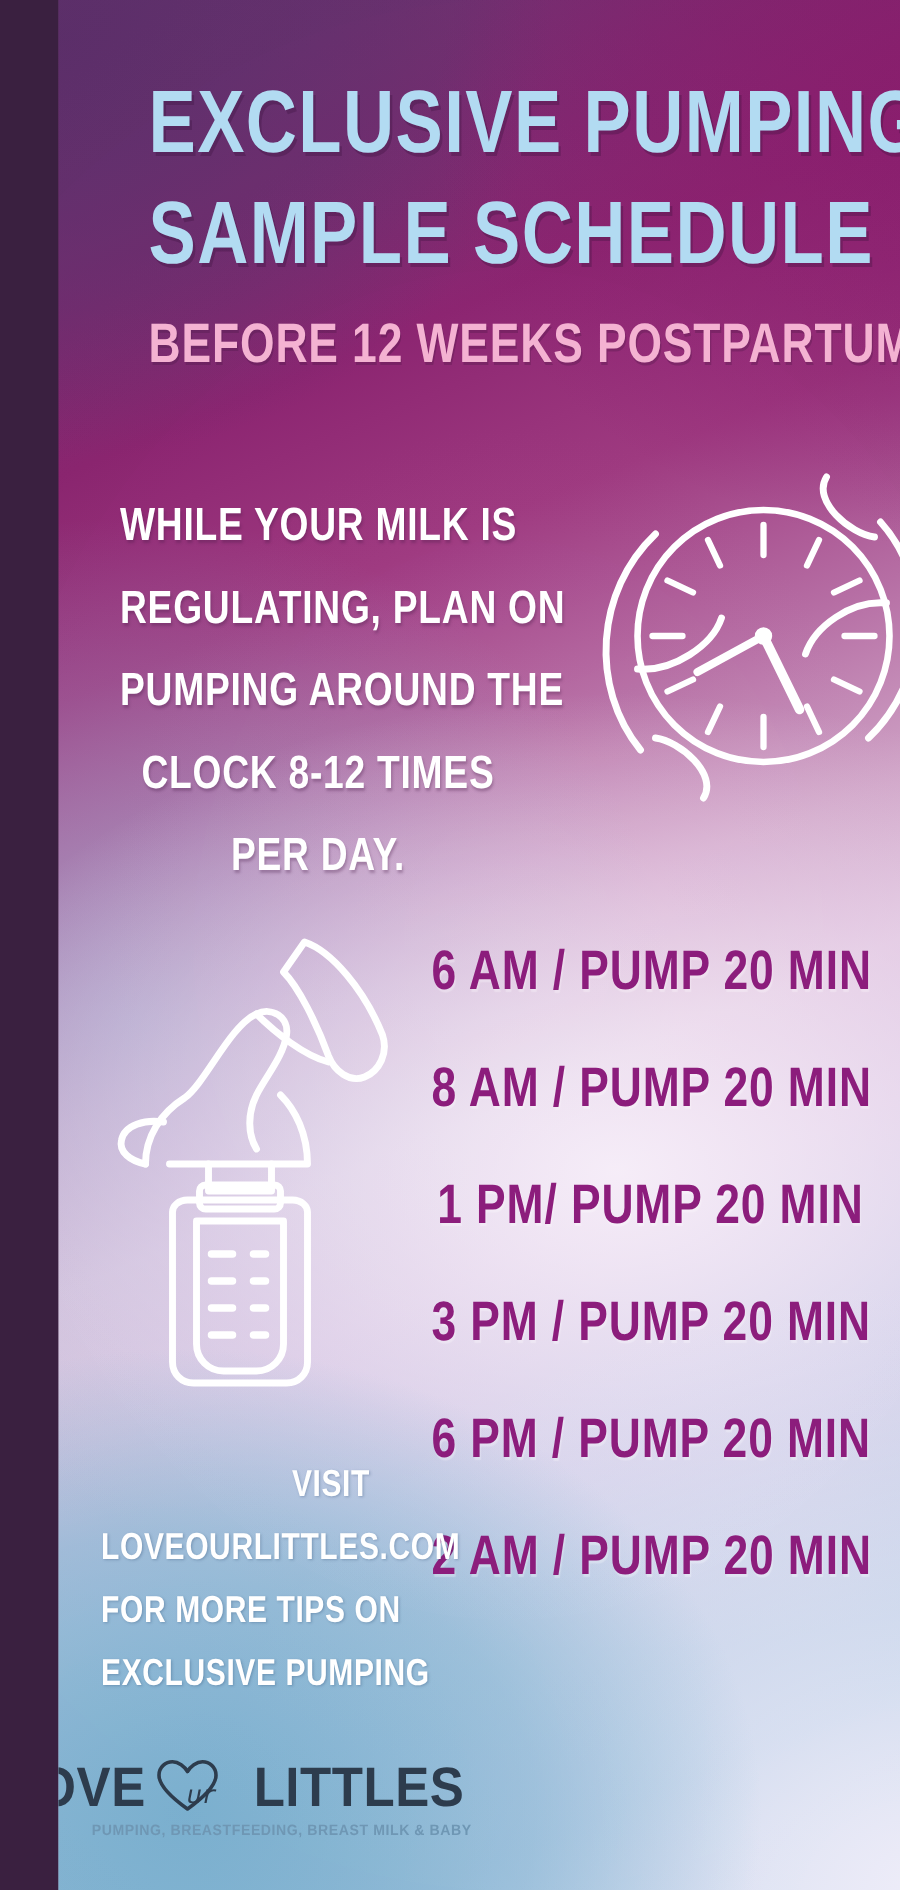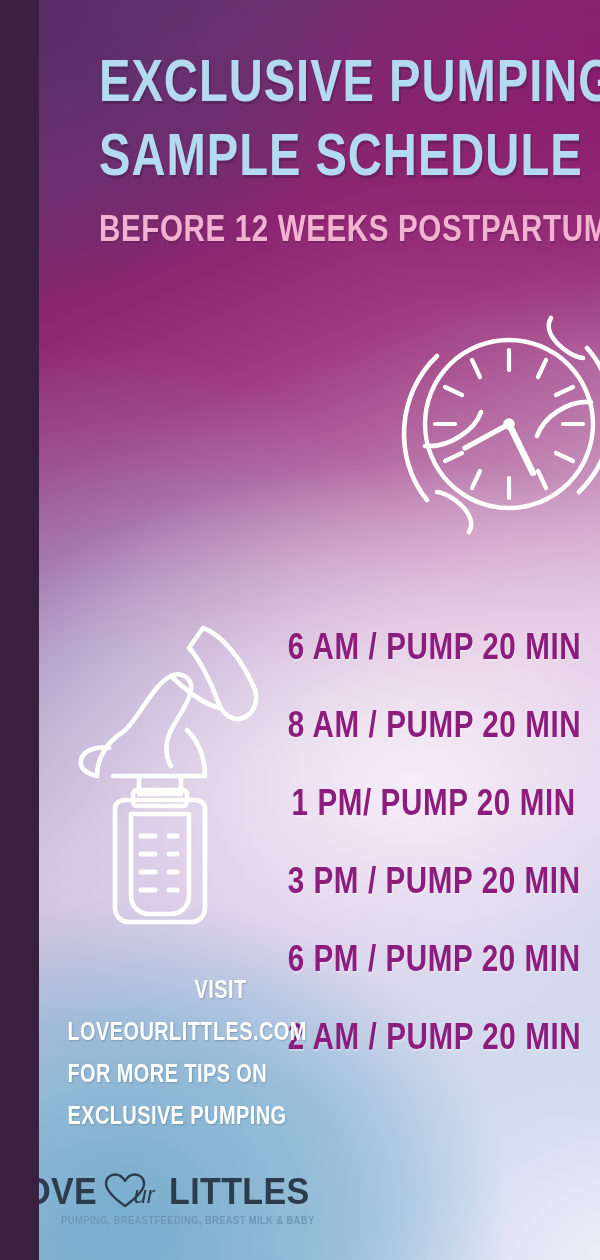--- a/index.html
+++ b/index.html
@@ -196,25 +196,25 @@
     height: 42px;
     flex: 0 0 auto;
   }
   .heart-ur svg {
     position: absolute;
     left: 0; top: 2px;
     width: 44px; height: 38px;
   }
   .heart-ur .ur {
     position: absolute;
-    right: 6px;
+    right: 16px;
     bottom: 5px;
-    font-family: Liberation Sans, sans-serif;
+    font-family: Liberation Mono, monospace;
     font-style: italic;
-    font-size: 24px;
+    font-size: 17px;
     color: #2d3c4d;
   }
   .brand-tag {
     margin-top: 3px;
     font-family: "Liberation Sans Narrow", "Liberation Sans", sans-serif;
     font-weight: 700;
     font-size: 10px;
     letter-spacing: 0.04em;
     color: #6f97b4;
     transform: scaleX(0.94);
@@ -225,20 +225,27 @@
 <body>
 
 <div class="poster">
 
   <div class="header layer">
     <span class="title-line cond">EXCLUSIVE PUMPING</span>
     <span class="title-line cond">SAMPLE SCHEDULE</span>
     <span class="subtitle cond">BEFORE 12 WEEKS POSTPARTUM</span>
   </div>
 
+  <div class="intro layer">
+    <span class="ln cond">WHILE YOUR MILK IS</span>
+    <span class="ln cond">REGULATING, PLAN ON</span>
+    <span class="ln cond">PUMPING AROUND THE</span>
+    <span class="ln cond">CLOCK 8-12 TIMES</span>
+    <span class="ln cond">PER DAY.</span>
+  </div>
 
   <div class="clock-wrap layer">
     <svg viewBox="0 0 236 250" fill="none" stroke="#ffffff" stroke-width="4.4" stroke-linecap="round" stroke-linejoin="round">
 
       <circle cx="118" cy="128" r="84"></circle>
 
       <g stroke-width="4.2">
         <line x1="118" y1="54" x2="118" y2="74"></line>
         <line x1="155" y1="64" x2="147" y2="81"></line>
         <line x1="182" y1="91" x2="165" y2="99"></line>

